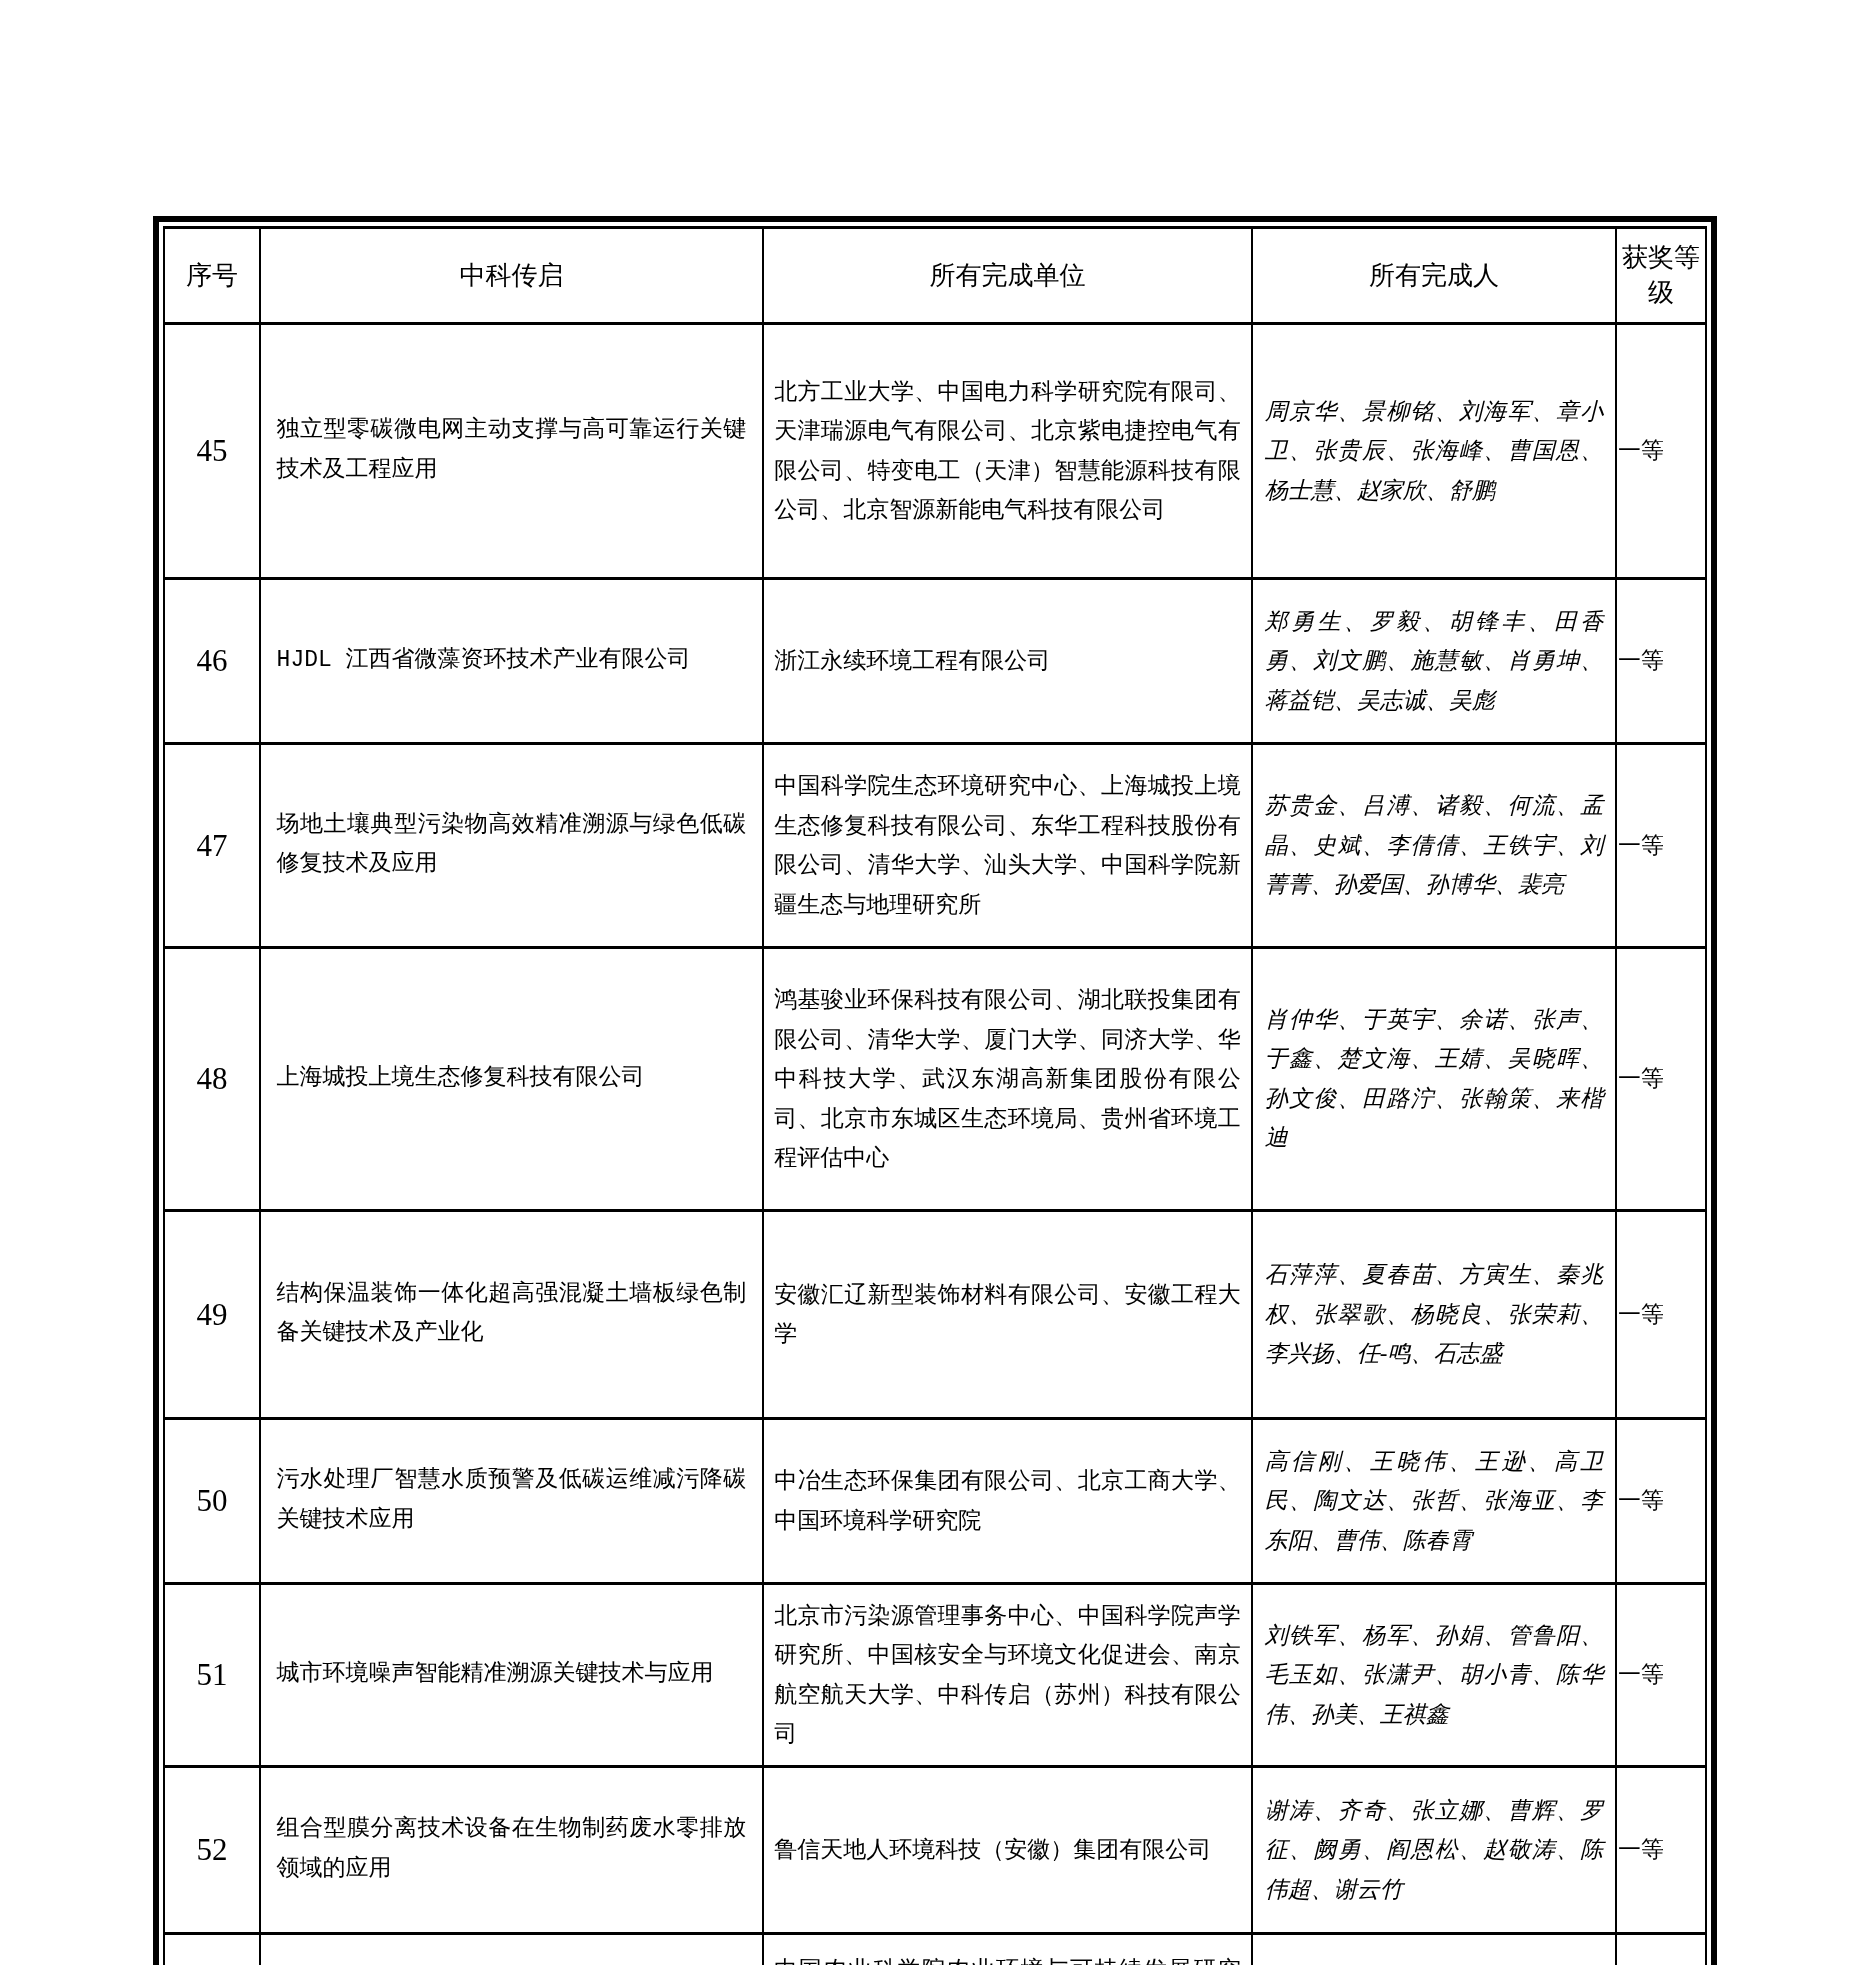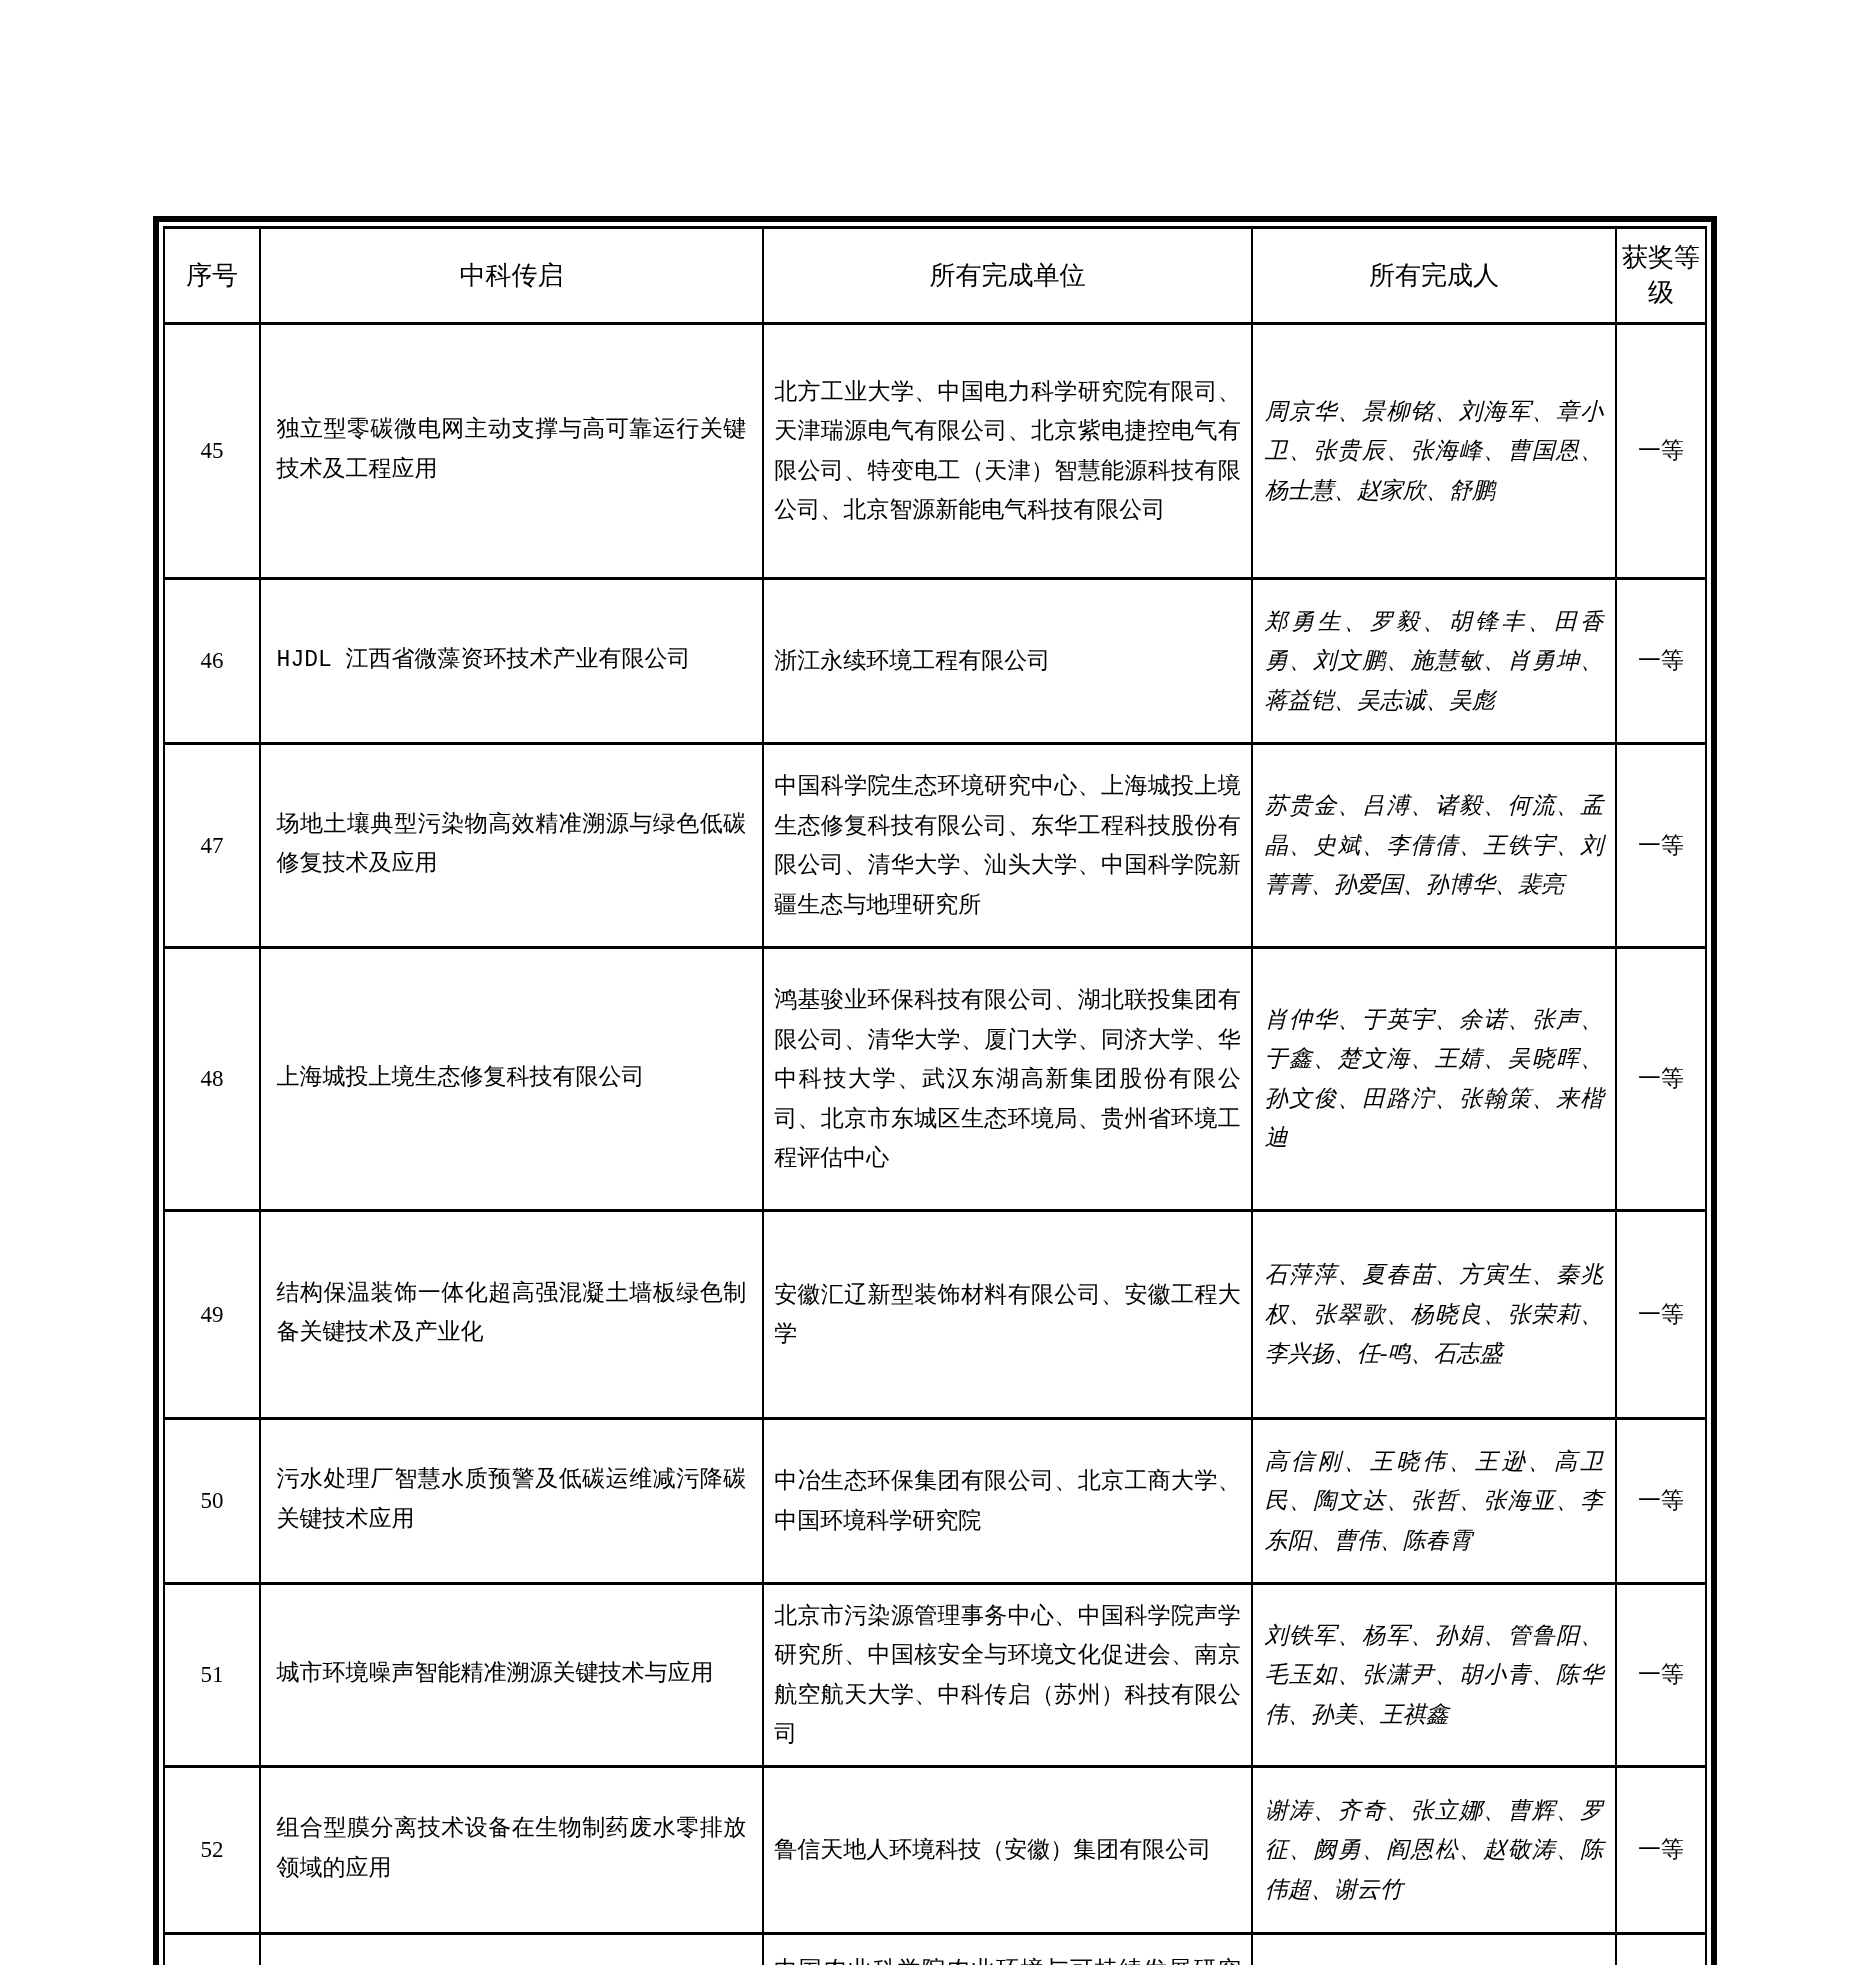--- a/index.html
+++ b/index.html
@@ -17,25 +17,25 @@
   table.award th,table.award td{
     border:2.4px solid #000;border-top-width:3.5px;border-bottom-width:3.5px;
     vertical-align:middle;box-sizing:border-box;overflow:hidden;
     font-weight:normal;
   }
   th.h{
     font-size:26px;font-weight:bold;text-align:center;line-height:1.35;
     padding:1.6px 3.1px;
   }
   td{font-size:23px;line-height:1.72;}
-  td.c-no{text-align:center;font-size:23px;}
+  td.c-no{text-align:center;font-size:31px;}
   td.c-project{text-align:justify;padding:3.1px 15.7px;font-family:Liberation Mono, monospace;}
   td.c-units{text-align:justify;padding:3.1px 10.2px;}
   td.c-people{text-align:justify;padding:3.1px 11.8px;font-style:italic;}
-  td.c-award{text-align:center;margin-left:12px;}
+  td.c-award{text-align:left;margin-left:12px;}
   tr.r-header{height:96px;margin-left:44px;}
   tr.r45{height:255px;}
   tr.r46{height:165px;}
   tr.r47{height:204px;}
   tr.r48{height:263px;}
   tr.r49{height:208px;}
   tr.r50{height:165px;}
   tr.r51{height:183px;}
   tr.r52{height:167px;}
   tr.r53{height:271px;}

